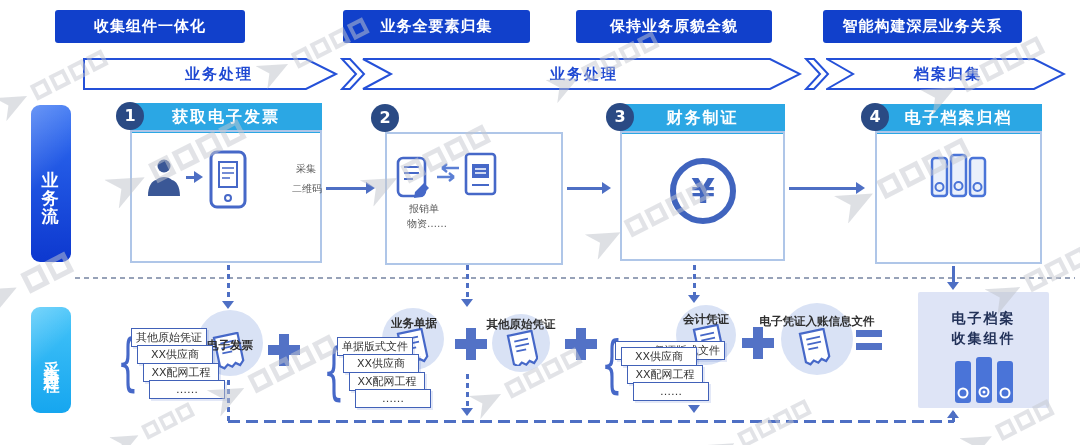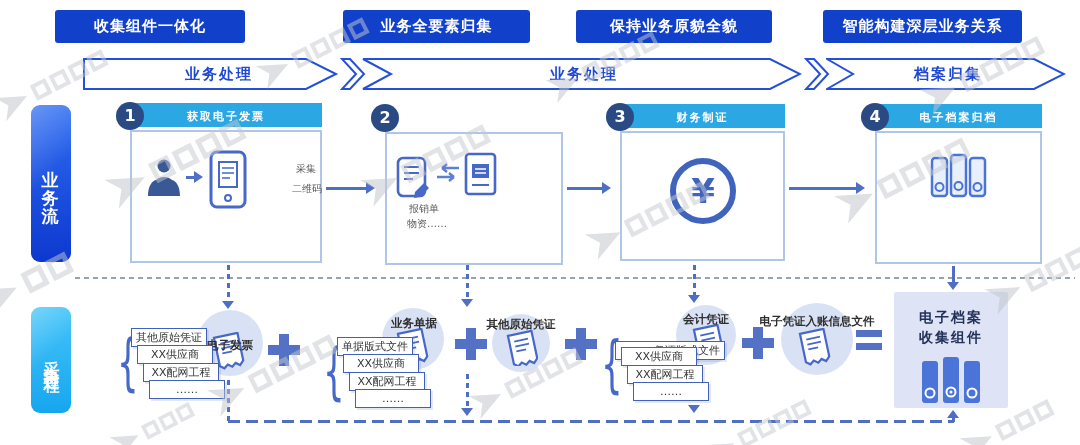--- a/index.html
+++ b/index.html
@@ -16,22 +16,22 @@
   .banner svg{position:absolute;left:0;top:0;}
   .banner .btxt{position:relative;display:flex;align-items:center;justify-content:center;height:32px;
                 color:#1F49D2;font-weight:bold;font-size:15px;letter-spacing:2px;padding:0 16px 0 20px;}
 
   
   .lane{position:absolute;left:31px;width:40px;border-radius:9px;color:#fff;font-weight:bold;
         writing-mode:vertical-rl;text-orientation:upright;display:flex;align-items:center;justify-content:center;}
 
   
   .pbox{position:absolute;}
-  .phead{position:absolute;left:0;top:0;right:0;height:24px;background:#2BA7E4;color:#fff;font-weight:bold;
-         font-size:11px;line-height:27px;text-align:center;letter-spacing:2px;}
+  .phead{position:absolute;left:0;top:0;right:0;height:30px;background:#2BA7E4;color:#fff;font-weight:bold;
+         font-size:16px;line-height:27px;text-align:center;letter-spacing:2px;}
   .pbody{position:absolute;left:0;top:27px;right:0;bottom:0;border:2px solid #AFC6E8;background:transparent;}
   .pnum{position:absolute;left:-14px;top:-1px;width:28px;height:28px;border-radius:50%;background:#2A4A84;
         color:#fff;font-weight:bold;font-size:16px;text-align:center;line-height:28px;z-index:3;}
 
   
   .harrow{position:absolute;height:3px;background:#4E6FC4;}
   .harrow::after{content:"";position:absolute;right:-9px;top:-5px;width:0;height:0;
                  border:6px solid transparent;border-left:9px solid #4E6FC4;}
   .vdash{position:absolute;width:3px;background:repeating-linear-gradient(180deg,#4E6FC4 0 5px,transparent 5px 9px);}
   .vsolid{position:absolute;width:3px;background:#4E6FC4;}
@@ -239,21 +239,21 @@
   <div class="ccircle" style="left:781px;top:303px;width:72px;height:72px;"></div>
   <div class="clabel" style="left:755px;top:314px;width:124px;">电子凭证入账信息文件</div>
   <svg class="abs" style="left:798px;top:328px;" width="36" height="42">
       <use href="#receipt"></use>
     </svg>
   <div class="equals abs" style="left:856px;top:330px;width:26px;height:20px;">
     <span style="left:0;top:0;"></span>
       <span style="left:0;top:13px;"></span>
   </div>
 
-  <div class="resultbox" style="left:894px;top:292px;width:114px;height:116px;font-family:Liberation Serif, serif;">
+  <div class="resultbox" style="left:918px;top:292px;width:131px;height:116px;">
     <div class="rline" style="margin-top:16px;">电子档案</div>
     <div class="rline">收集组件</div>
     <svg style="margin-top:6px;" width="64" height="52">
       <rect x="3" y="7" width="16" height="42" rx="3" fill="#4A74D8"></rect>
       <rect x="24" y="3" width="16" height="46" rx="3" fill="#4A74D8"></rect>
       <rect x="45" y="7" width="16" height="42" rx="3" fill="#4A74D8"></rect>
       <circle cx="11" cy="39" r="4.5" fill="none" stroke="#fff" stroke-width="2"></circle>
       <circle cx="32" cy="38" r="4.5" fill="none" stroke="#fff" stroke-width="2"></circle>
       <circle cx="53" cy="39" r="4.5" fill="none" stroke="#fff" stroke-width="2"></circle>
       <circle cx="32" cy="38" r="1.5" fill="#fff"></circle>

